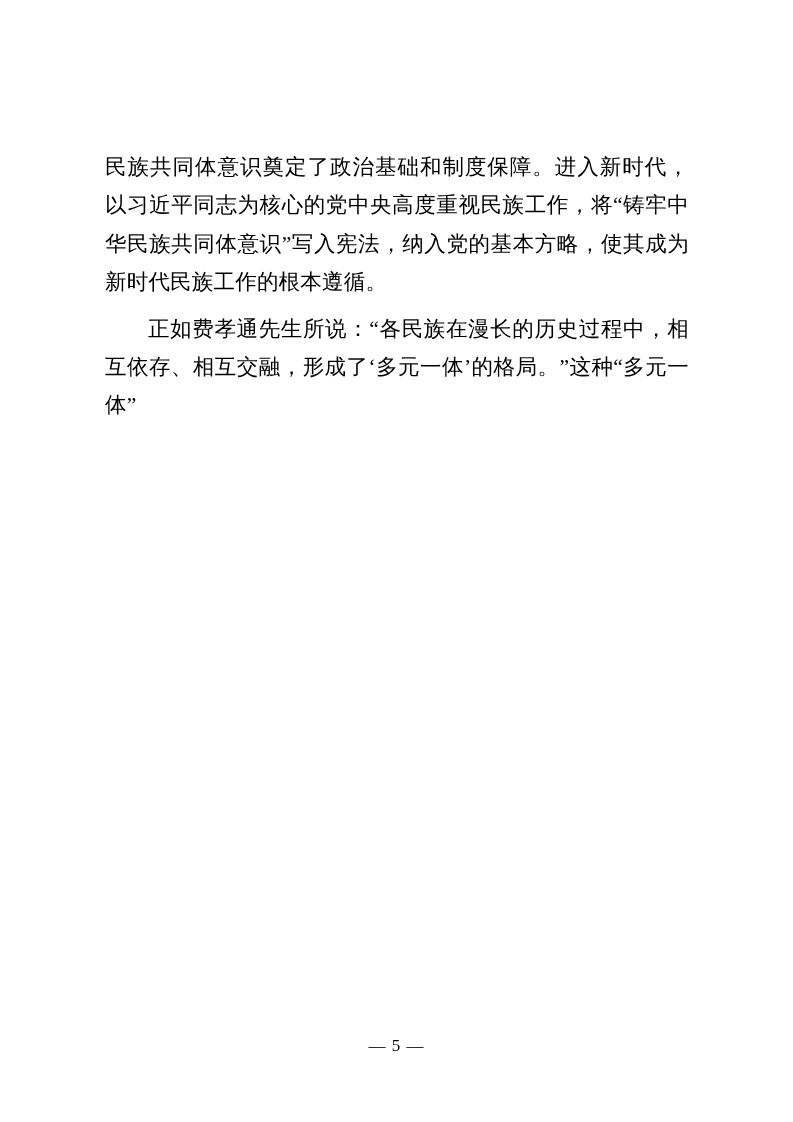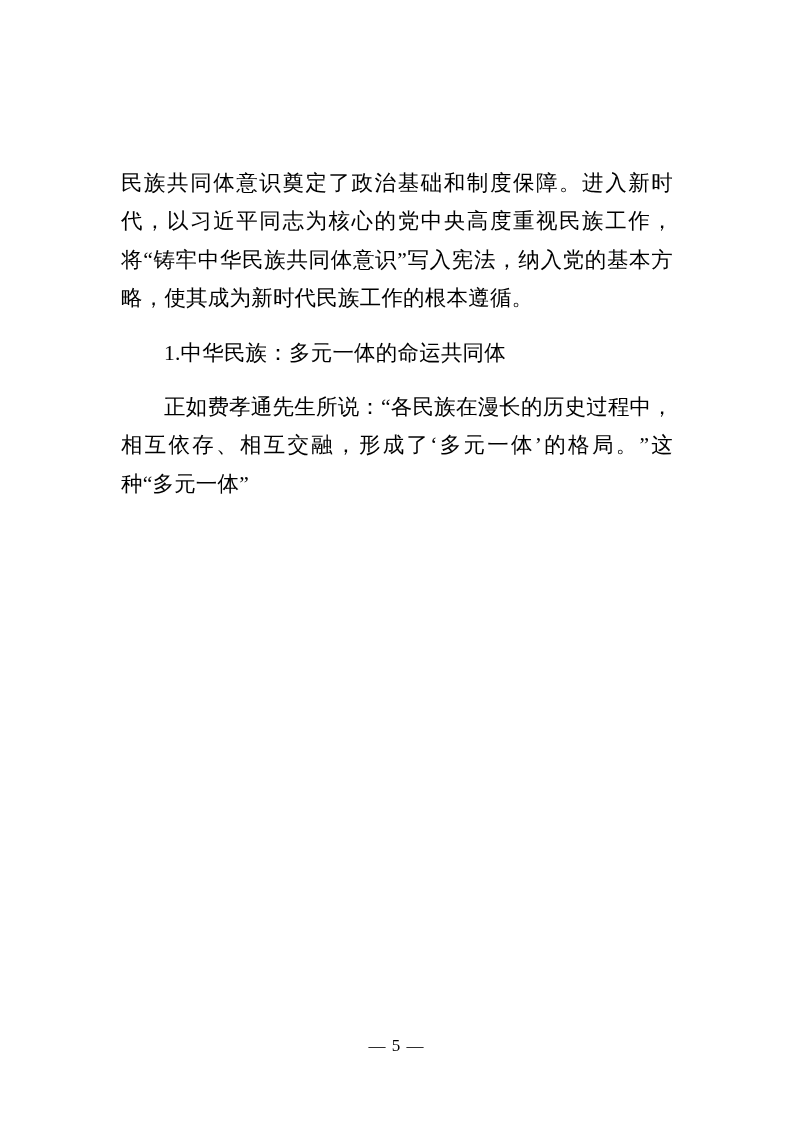--- a/index.html
+++ b/index.html
@@ -18,21 +18,21 @@
   .page {
     position: absolute;
     top: 0;
     left: 0;
     width: 793px;
     height: 1122px;
     box-sizing: border-box;
     padding: 148px 104px 0 105px;
   }
   .doc-body p {
-    margin: 16px;
+    margin: 0;
     font-size: 21.5px;
     line-height: 38.4px;
     text-align: justify;
     text-justify: inter-ideograph;
     letter-spacing: 0.2px;
     word-break: break-all;
   }
   .doc-body p.indent {
     text-indent: 2em;
   }
@@ -56,18 +56,17 @@
     letter-spacing: 1px;
     color: #000000;
   }
 </style>
 </head>
 <body>
 
 <div class="page">
   <div class="doc-body">
     <p>民族共同体意识奠定了政治基础和制度保障。进入新时代，以习近平同志为核心的党中央高度重视民族工作，将“铸牢中华民族共同体意识”写入宪法，纳入党的基本方略，使其成为新时代民族工作的根本遵循。</p>
-    <p class="subheading">1.中华民族：多元一体的命运共同体</p>
     <p class="indent gap-before">正如费孝通先生所说：“各民族在漫长的历史过程中，相互依存、相互交融，形成了‘多元一体’的格局。”这种“多元一体”</p>
   </div>
 </div>
 
 <div class="page-footer">— 5 —</div>
 
 </body></html>

